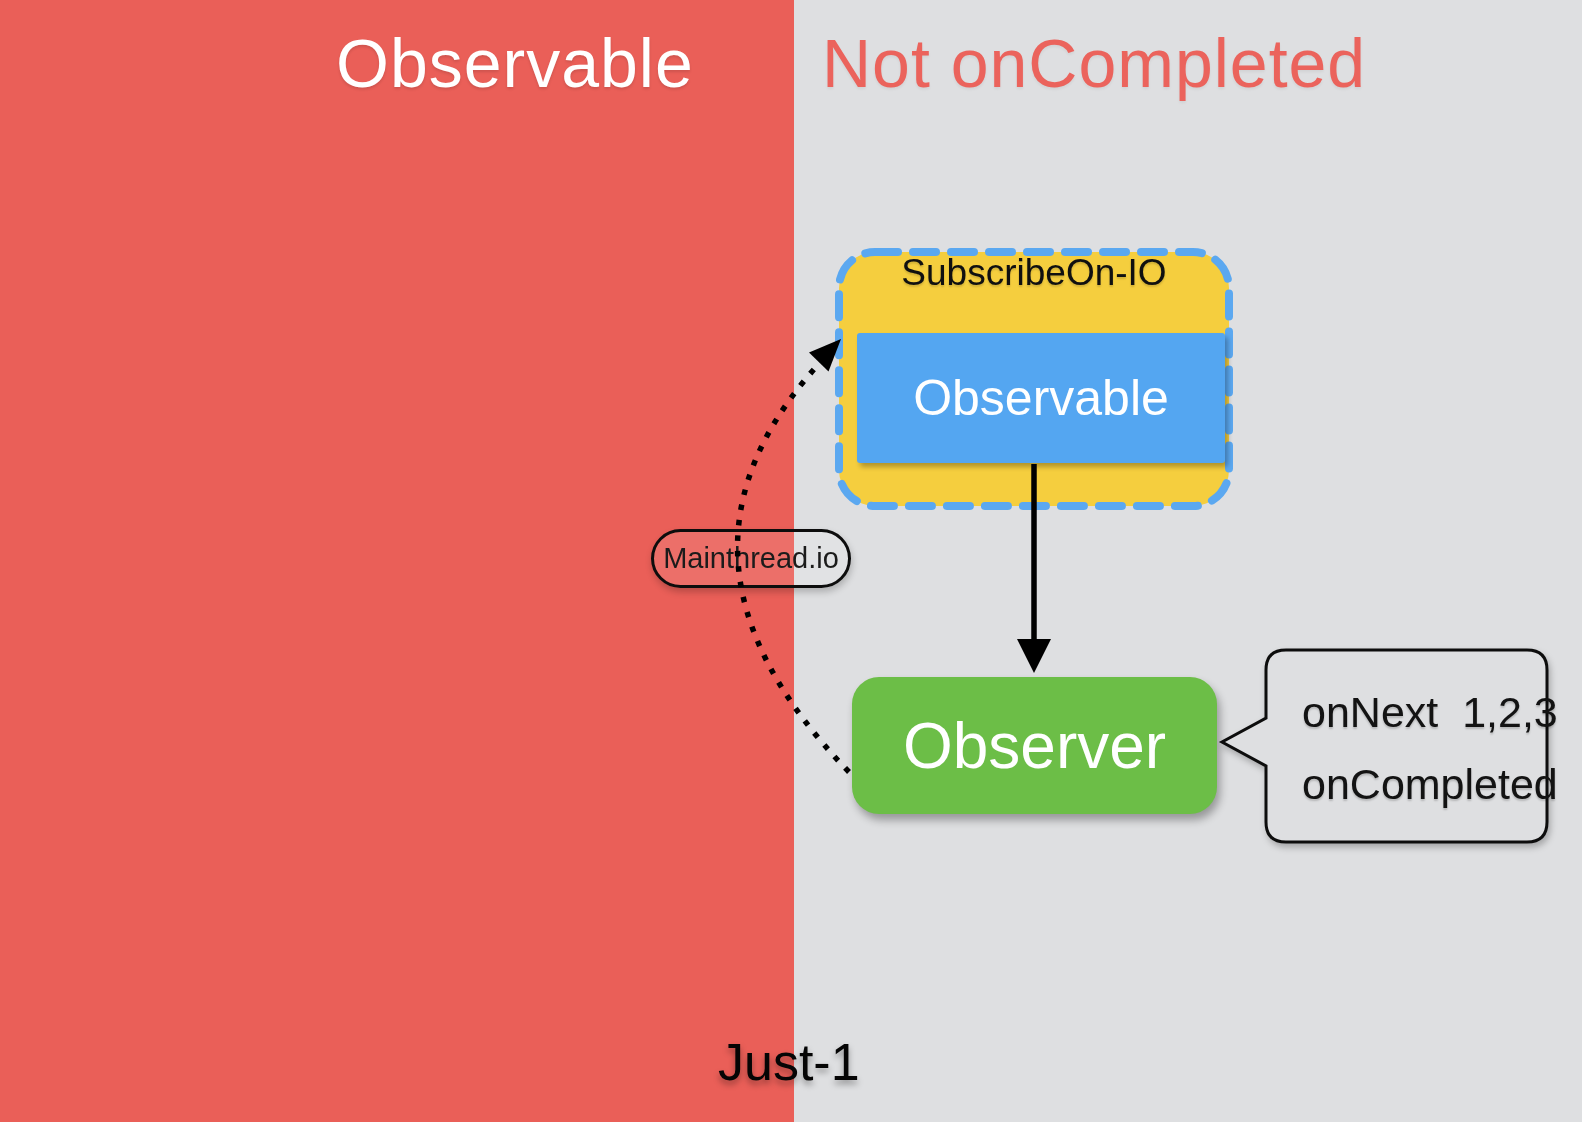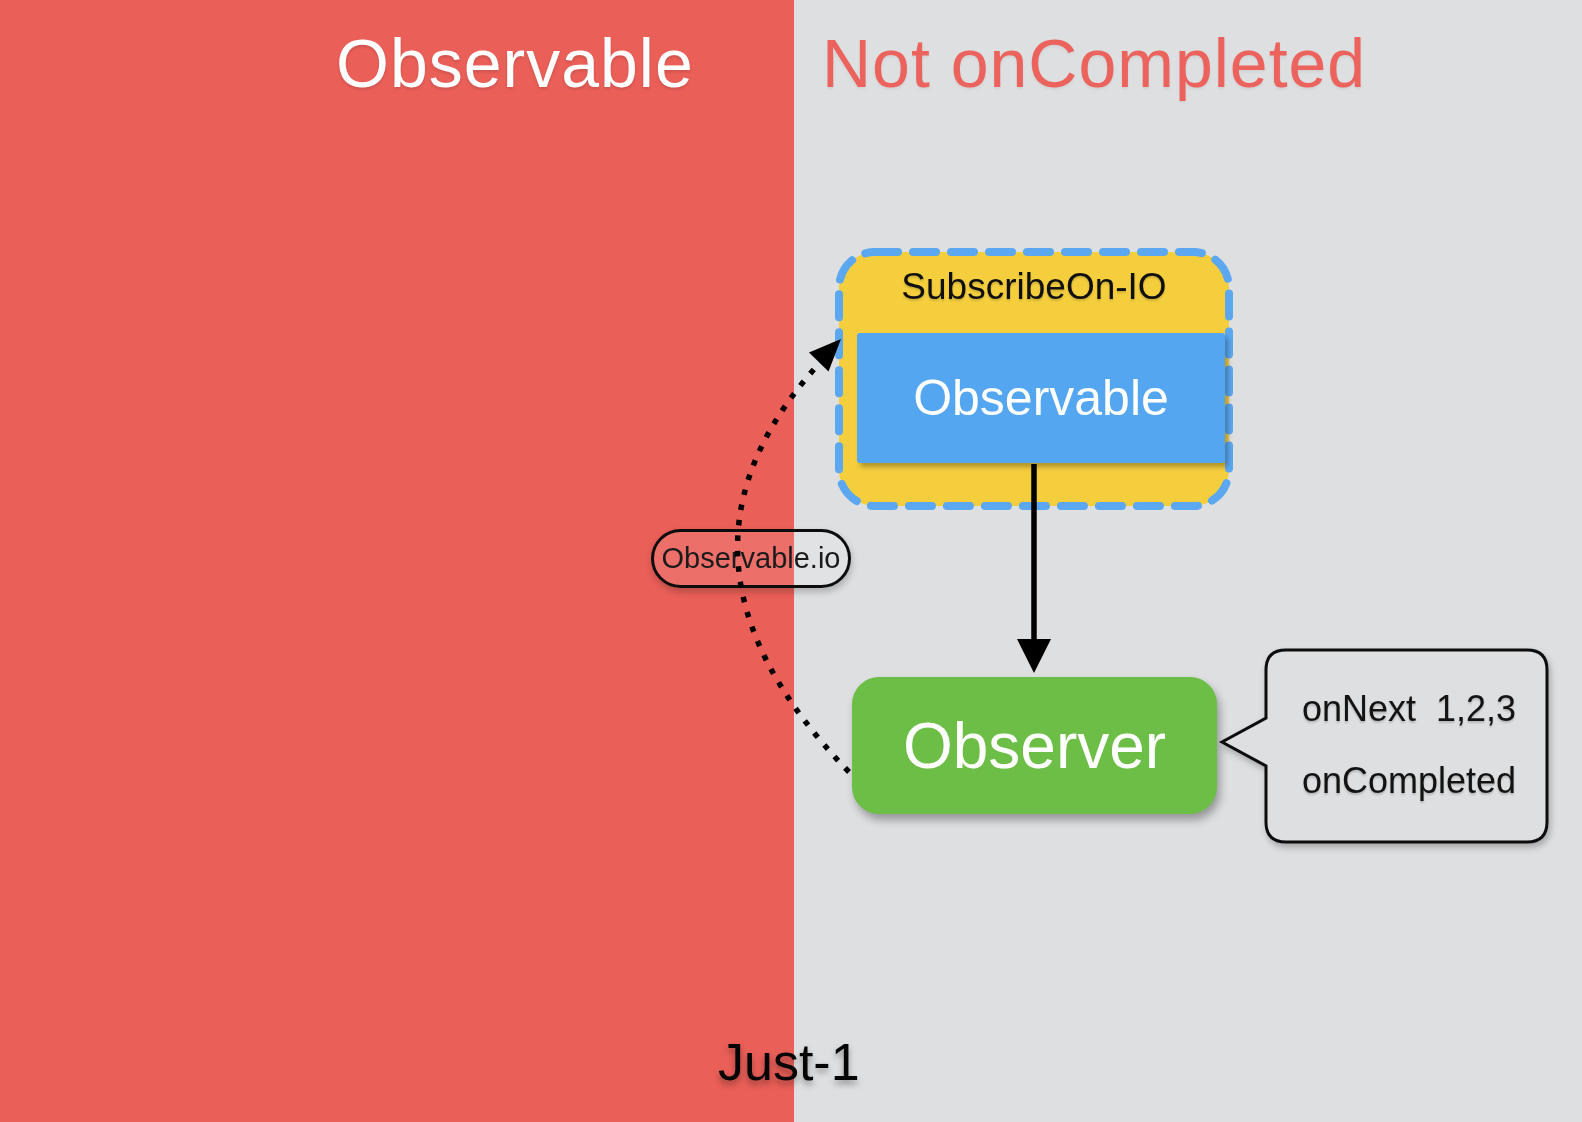--- a/index.html
+++ b/index.html
@@ -22,58 +22,58 @@
     left:651px;top:529px;width:200px;height:59px;box-sizing:border-box;
     border:3px solid #0d0d0d;border-radius:30px;
     background:rgba(255,255,255,0.10);
     box-shadow:1px 4px 7px rgba(0,0,0,0.22);
     display:flex;align-items:center;justify-content:center;
     z-index:1;
   }
   #scheduler-pill span{font-size:29px;color:#1b1b1b;}
   #diagram-svg{left:0;top:0;z-index:2;pointer-events:none;}
   #group-label{
-    left:839px;top:266px;width:390px;text-align:center;
+    left:839px;top:252px;width:390px;text-align:center;
     font-size:37px;color:#101010;z-index:3;
     text-shadow:0 2px 2px rgba(0,0,0,0.15);
   }
   #observable-box{
     left:857px;top:333px;width:368px;height:130px;background:#54A6F1;
     border-radius:3px;box-shadow:3px 4px 5px rgba(0,0,0,0.28);
     display:flex;align-items:center;justify-content:center;z-index:3;
   }
   #observable-box span{font-size:50px;color:#ffffff;}
   #observer-box{
     left:852px;top:677px;width:365px;height:137px;background:#6CBE47;
     border-radius:27px;box-shadow:3px 6px 8px rgba(0,0,0,0.32);
     display:flex;align-items:center;justify-content:center;z-index:3;
   }
   #observer-box span{font-size:64px;color:#ffffff;}
   .callout-line{
-    font-size:36px;color:#131313;white-space:pre;z-index:3;
+    font-size:43px;color:#131313;white-space:pre;z-index:3;
     text-shadow:0 2px 2px rgba(0,0,0,0.18);
   }
   #callout-line-1{left:1302px;top:688px;}
   #callout-line-2{left:1302px;top:760px;}
   #caption{
     left:718px;top:1032px;font-size:52px;color:#050505;z-index:3;
     text-shadow:0 4px 6px rgba(0,0,0,0.35);
   }
 </style>
 </head>
 <body>
 
 <div id="left-panel" class="abs"></div>
 
 <div id="title-left" class="abs main-title">Observable</div>
 
 <div id="title-right" class="abs main-title">Not onCompleted</div>
 
 <div id="scheduler-pill" class="abs">
-  <span>Observable.io</span>
+  <span>Mainthread.io</span>
 </div>
 
 <svg id="diagram-svg" class="abs" width="1582" height="1122" viewBox="0 0 1582 1122">
 
   <rect x="839" y="252" width="390" height="254" rx="36" ry="36" fill="#F5CE3E" stroke="#5BA8F0" stroke-width="8" stroke-dasharray="23 15" stroke-linecap="round"></rect>
 
   <path d="M 849 772 Q 636 552 830 352" fill="none" stroke="#000000" stroke-width="5.5" stroke-dasharray="5.5 10"></path>
   <polygon points="841,339 828.5,371.5 809,352.5" fill="#000000"></polygon>
 
   <line x1="1034" y1="464" x2="1034" y2="644" stroke="#000000" stroke-width="5.5"></line>

